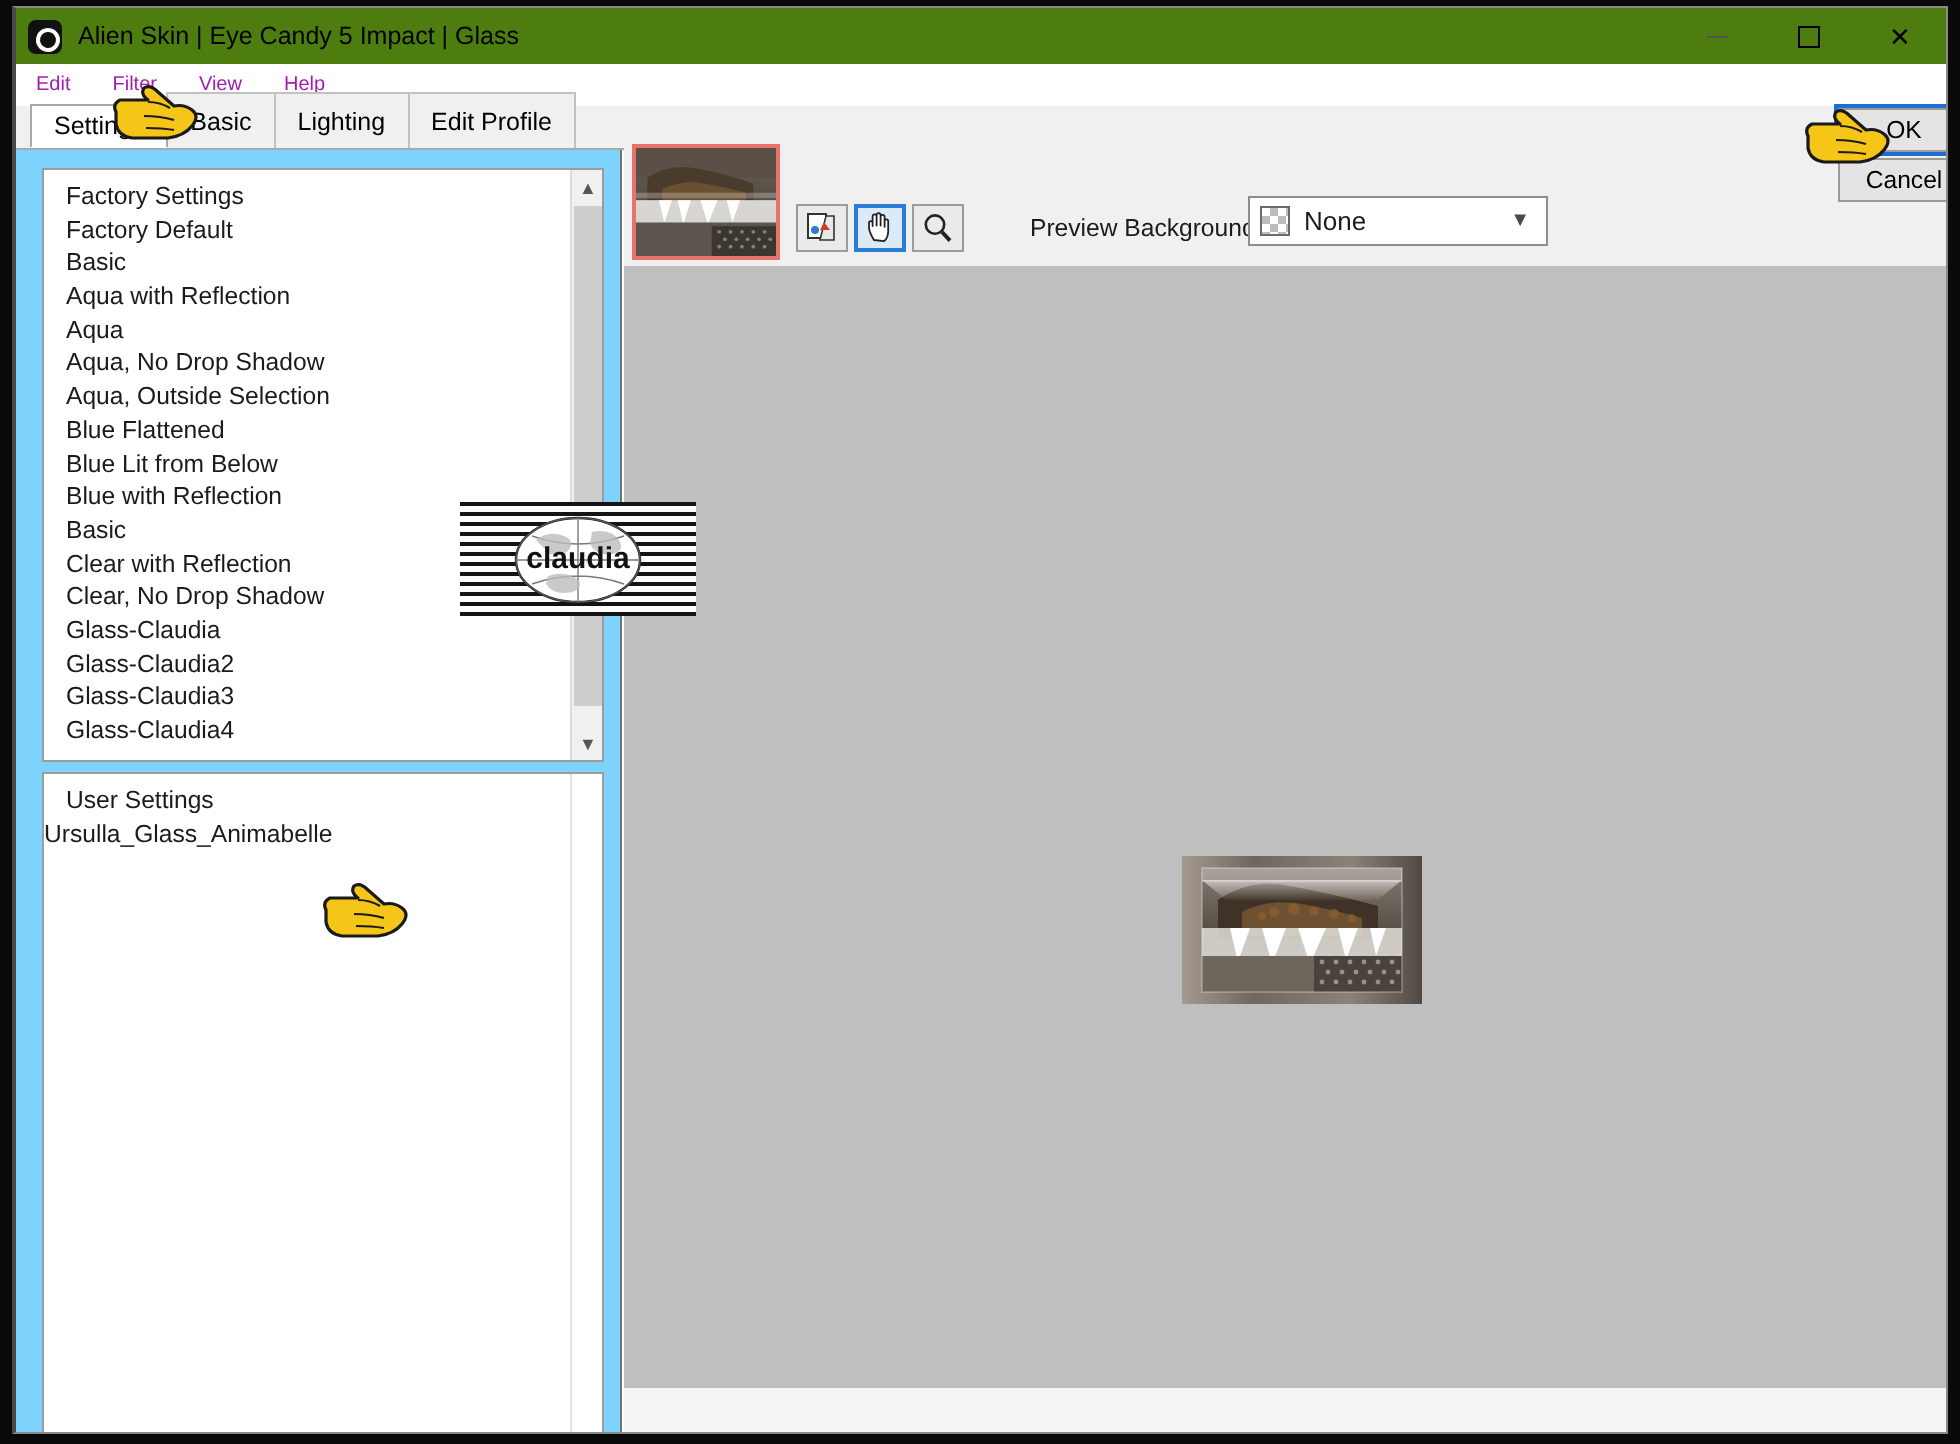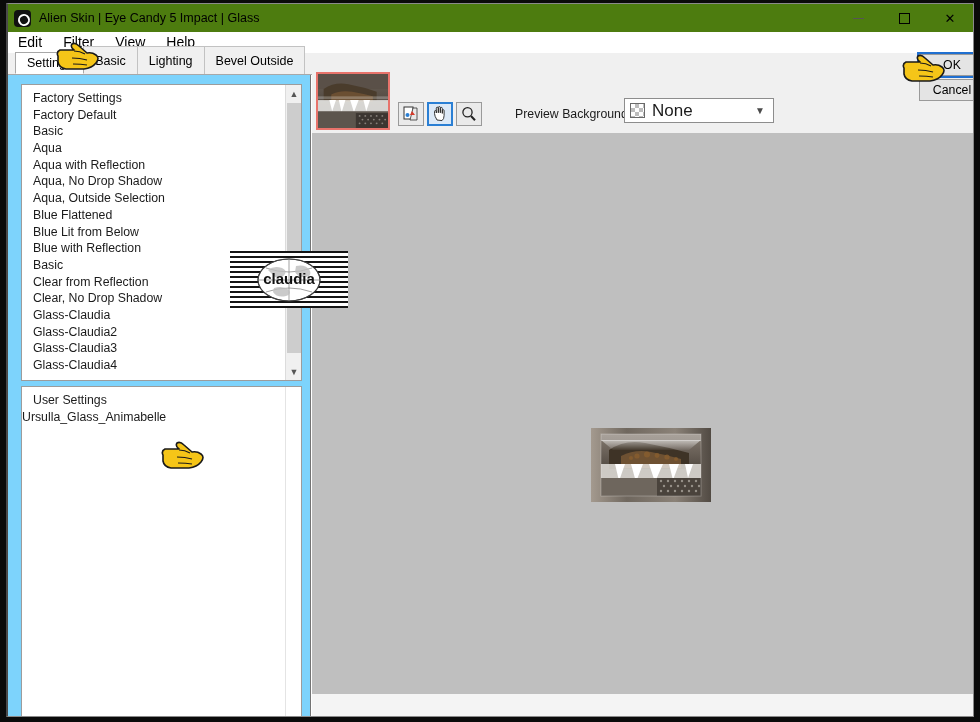--- a/index.html
+++ b/index.html
@@ -78,22 +78,22 @@
   .menubar {
     position: absolute;
     left: 0; top: 28px;
     width: 100%; height: 20px;
     background: #ffffff;
     display: flex;
     align-items: center;
     padding-left: 10px;
   }
   .menu-item {
-    font-size: 14px;
-    color: #000000;
+    font-size: 10px;
+    color: #a21caf;
     margin-right: 21px;
     white-space: nowrap;
   }
 
   
   .tabstrip {
     position: absolute;
     left: 0; top: 49px;
     width: 100%; height: 22px;
     background: #f0f0f0;
@@ -241,21 +241,21 @@
     width: 15px; height: 15px;
     border: 1px solid #6a6a6a;
     flex: none;
     background-image:
       linear-gradient(45deg, #bdbdbd 25%, transparent 25%, transparent 75%, #bdbdbd 75%),
       linear-gradient(45deg, #bdbdbd 25%, #ffffff 25%, #ffffff 75%, #bdbdbd 75%);
     background-size: 8px 8px;
     background-position: 0 0, 4px 4px;
   }
   .pb-value {
-    font-size: 17px; color: #1b1b1b;
+    font-size: 13px; color: #1b1b1b;
     margin-left: 7px;
   }
   .pb-caret {
     position: absolute; right: 8px; top: 6px;
     font-size: 10px; color: #4a4a4a;
   }
 
   .canvas {
     position: absolute;
     left: 0; top: 80px; right: 0; bottom: 22px;
@@ -344,39 +344,39 @@
       <div class="menu-item">Edit</div>
       <div class="menu-item">Filter</div>
       <div class="menu-item">View</div>
       <div class="menu-item">Help</div>
     </div>
 
     <div class="tabstrip">
       <div class="tab active">Settings</div>
       <div class="tab">Basic</div>
       <div class="tab">Lighting</div>
-      <div class="tab">Bevel Outside</div>
+      <div class="tab">Edit Profile</div>
     </div>
 
     <div class="left-panel">
 
       <div class="listbox" id="factory-list">
         <div class="list-inner">
           <div class="list-item">Factory Settings</div>
           <div class="list-item">Factory Default</div>
           <div class="list-item">Basic</div>
+          <div class="list-item">Aqua with Reflection</div>
           <div class="list-item">Aqua</div>
-          <div class="list-item">Aqua with Reflection</div>
           <div class="list-item">Aqua, No Drop Shadow</div>
           <div class="list-item">Aqua, Outside Selection</div>
           <div class="list-item">Blue Flattened</div>
           <div class="list-item">Blue Lit from Below</div>
           <div class="list-item">Blue with Reflection</div>
           <div class="list-item">Basic</div>
-          <div class="list-item">Clear from Reflection</div>
+          <div class="list-item">Clear with Reflection</div>
           <div class="list-item">Clear, No Drop Shadow</div>
           <div class="list-item">Glass-Claudia</div>
           <div class="list-item">Glass-Claudia2</div>
           <div class="list-item">Glass-Claudia3</div>
           <div class="list-item">Glass-Claudia4</div>
         </div>
         <div class="vscroll">
           <div class="arrow up">▲</div>
           <div class="thumb"></div>
           <div class="arrow down">▼</div>

